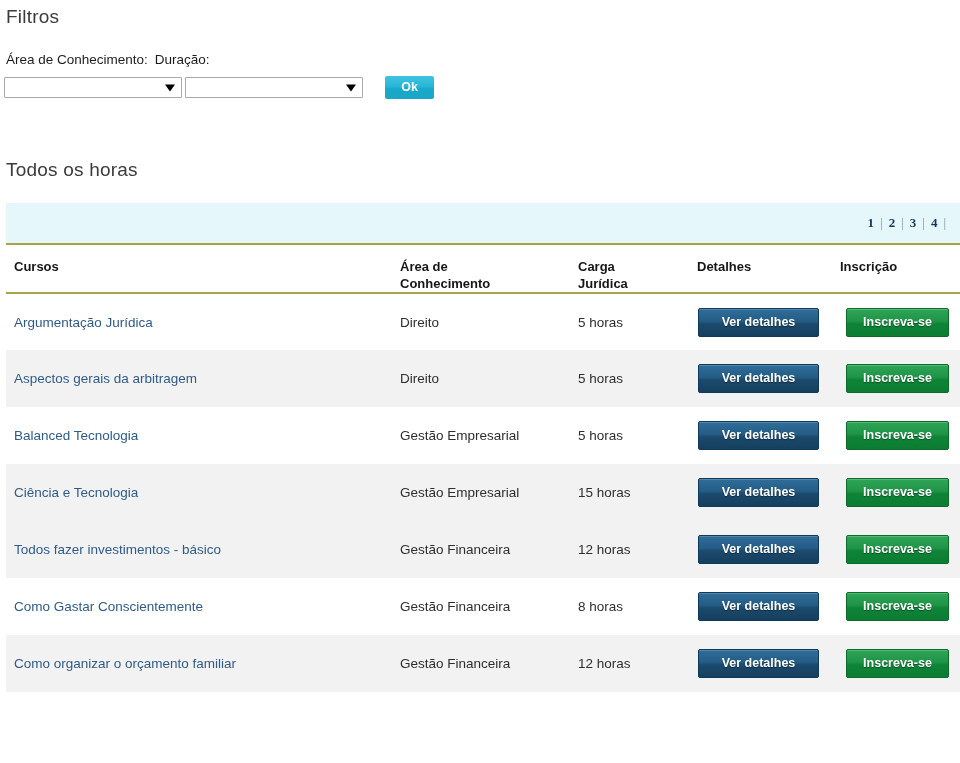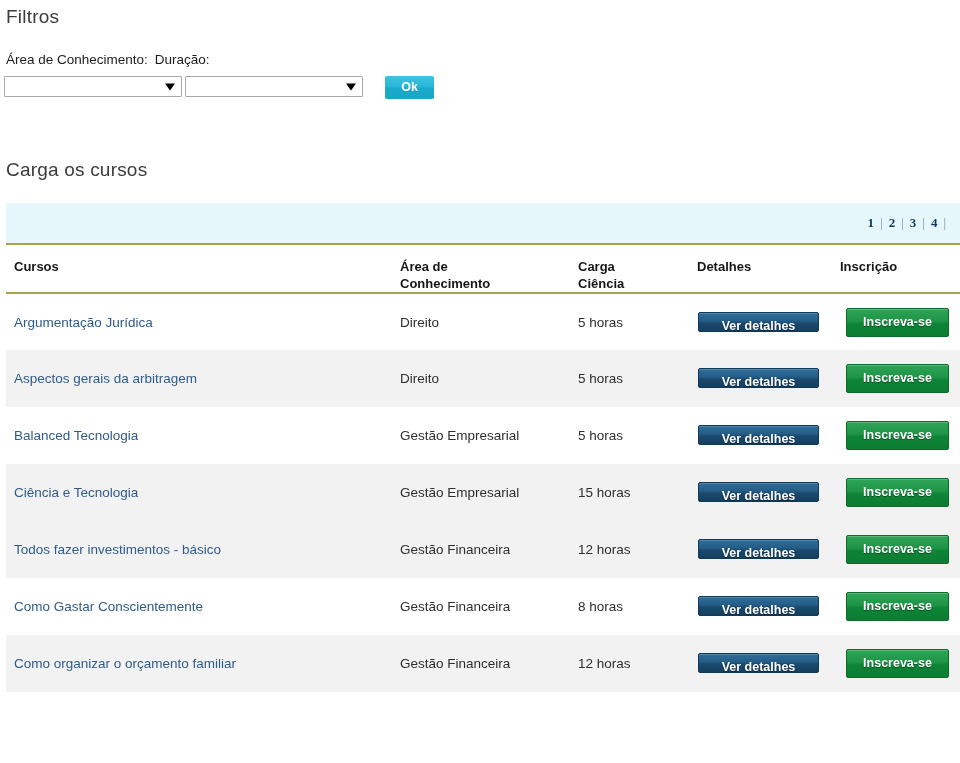--- a/index.html
+++ b/index.html
@@ -32,21 +32,21 @@
     color: #1c1c1c;
     white-space: nowrap;
   }
   .filter-labels .lbl-area { margin-right: 7px; }
 
   .filter-controls {
     position: absolute;
     left: 4px;
     top: 76px;
     display: flex;
-    align-items: flex-start;
+    align-items: center;
   }
   .sel {
     position: relative;
     width: 178px;
     height: 21px;
     background: #ffffff;
     border: 1px solid #a9a9a9;
     border-radius: 1px;
     margin-right: 3px;
   }
@@ -168,21 +168,21 @@
   .course-link {
     color: #2f5b8a;
     font-size: 13.5px;
     text-decoration: none;
     cursor: pointer;
   }
 
   .btn-det {
     display: inline-block;
     width: 121px;
-    height: 20px;
+    height: 29px;
     line-height: 27px;
     text-align: center;
     font-size: 12.5px;
     font-weight: bold;
     color: #ffffff;
     border: 1px solid #0f3a5c;
     border-radius: 2px;
     background: linear-gradient(to bottom, #2f6d99 0%, #245d86 45%, #1b4a6d 55%, #153f5e 100%);
     cursor: pointer;
     box-shadow: inset 0 1px 0 rgba(255,255,255,0.18);
@@ -227,41 +227,41 @@
       <span class="sel-value"></span>
       <span class="arrow"></span>
     </div>
     <div class="sel">
       <span class="sel-value"></span>
       <span class="arrow"></span>
     </div>
     <button class="ok-btn">Ok</button>
   </div>
 
-  <div class="cursos-heading">Carga os cursos</div>
+  <div class="cursos-heading">Todos os horas</div>
 
   <div class="table-wrap">
 
     <div class="pager">
       <div class="pager-inner">
         <a>1</a><span class="sep">|</span><a>2</a><span class="sep">|</span><a>3</a><span class="sep">|</span><a>4</a><span class="sep">|</span>
       </div>
     </div>
 
     <table class="courses">
       <thead>
         <tr>
           <th class="col-curso">Cursos</th>
           <th class="col-area">
             <span>Área de</span><br>
             <span>Conhecimento</span>
           </th>
           <th class="col-carga">
             <span>Carga</span><br>
-            <span>Ciência</span>
+            <span>Jurídica</span>
           </th>
           <th class="col-det">Detalhes</th>
           <th class="col-insc">Inscrição</th>
         </tr>
       </thead>
       <tbody>
           <tr class="row-plain">
             <td class="col-curso c-curso"><a class="course-link">Argumentação Jurídica</a></td>
             <td class="col-area">Direito</td>
             <td class="col-carga">5 horas</td>

